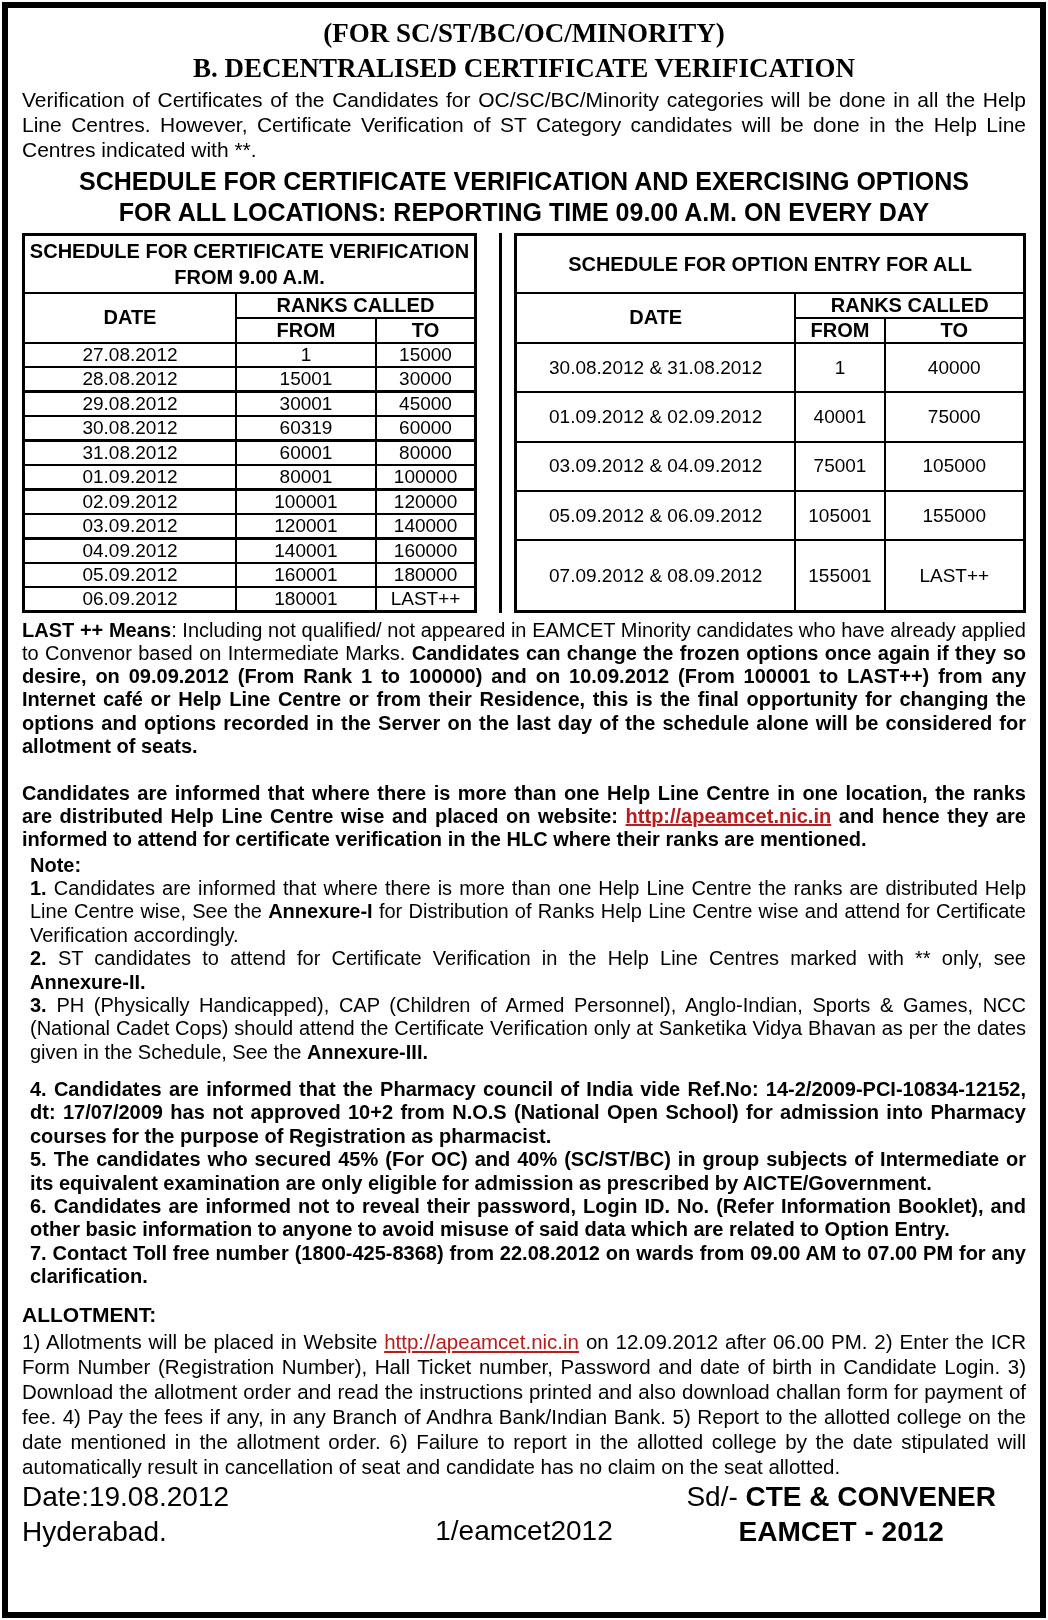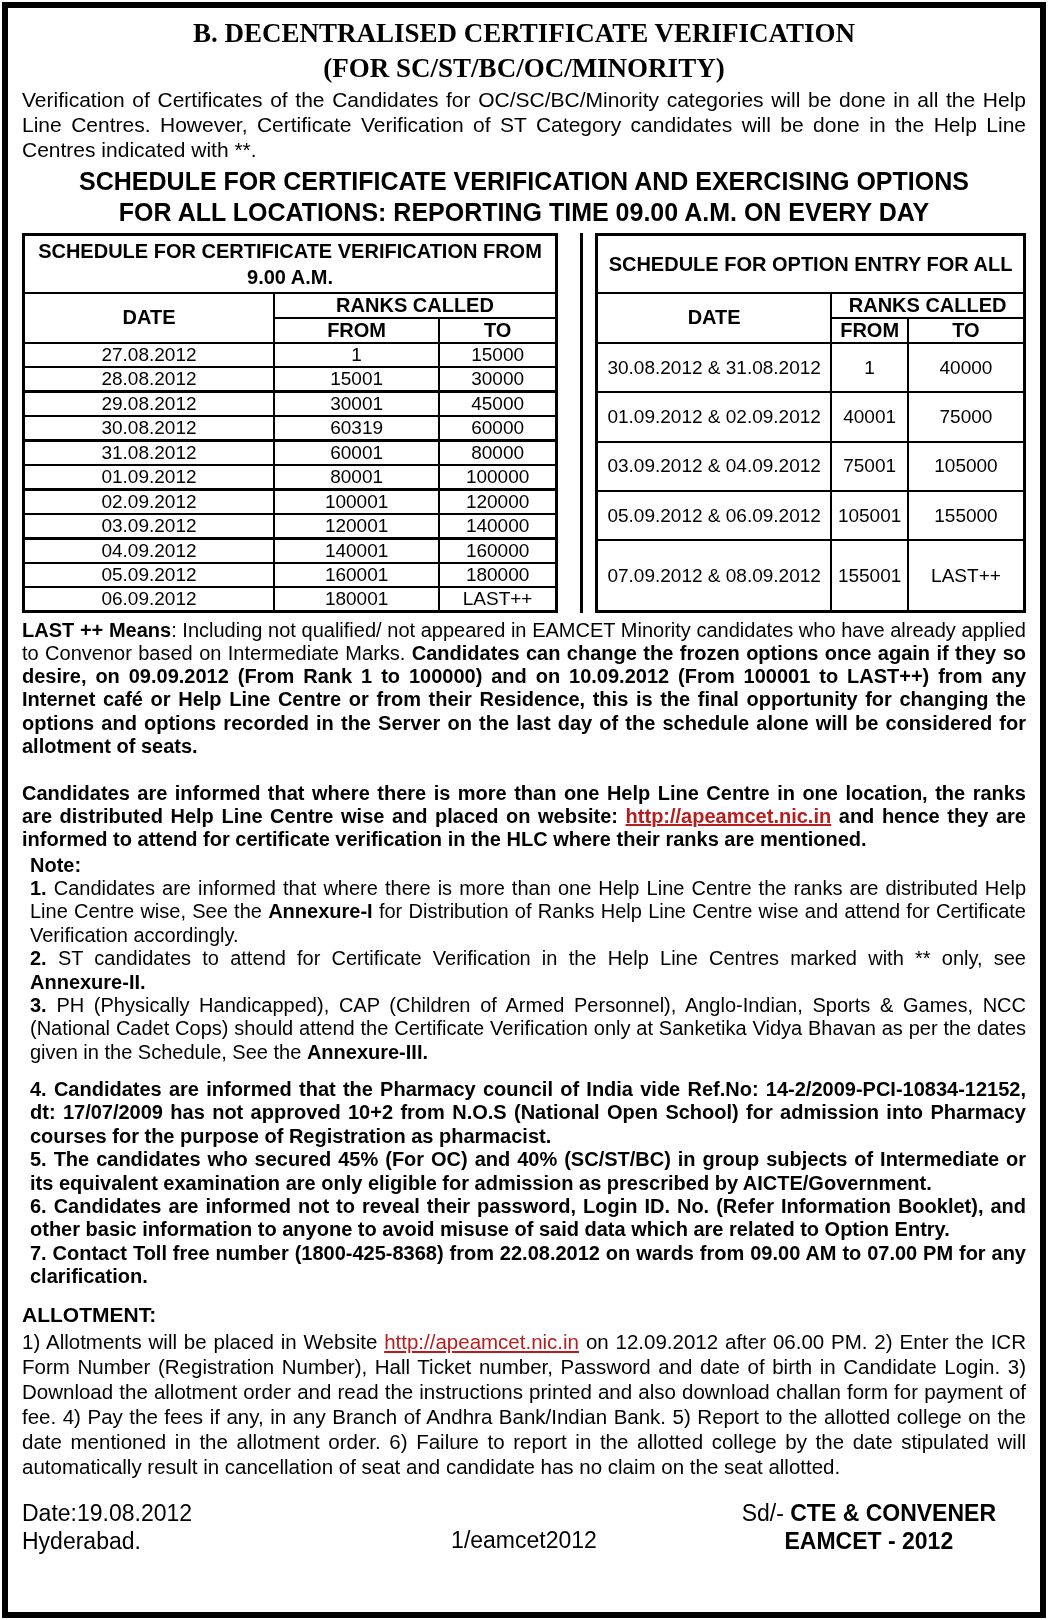--- a/index.html
+++ b/index.html
@@ -30,21 +30,21 @@
     font-size:25px; font-weight:bold; line-height:1.22;
     text-align:center; margin:2px 0 6px 0;
   }
   
   .tables-row { display:flex; align-items:stretch; margin:0 0 6px 0; }
   table { border-collapse:collapse; table-layout:fixed; border:3px solid #000; }
   th, td {
     border:2px solid #000; text-align:center; vertical-align:middle;
     padding:0 2px; font-size:19px; overflow:hidden; white-space:nowrap;
   }
-  .vtable { width:536px; }
+  .vtable { width:455px; }
   .otable { flex:1; }
   th.ttl { height:58px; font-size:20px; white-space:normal; line-height:1.3; }
   th.hdr { height:25px; font-size:20px; }
   .vtable tbody td { height:21px; }
   .vtable tbody tr.grp td { border-bottom-width:3px; }
   .otable tbody td { font-size:19px; }
   .otable tbody tr.r2 td { height:46px; }
   .otable tbody tr.r3 td { height:66px; }
   .table-divider { width:3px; background:#000; margin:0 12px 0 22px; }
   
@@ -54,34 +54,34 @@
   a.doclink { color:#b91c1c; text-decoration:underline; cursor:pointer; }
   .notes { padding-left:8px; margin-top:2px; }
   .notes p { font-size:20px; line-height:1.17; text-align:justify; margin:0; }
   .note-label { font-weight:bold; font-size:20px; margin:0; }
   .gap-before { margin-top:14px !important; }
   .allot-label { font-weight:bold; font-size:21px; margin:14px 0 2px 0; }
   .allot-par { font-size:20.5px; line-height:1.22; text-align:justify; margin:0; }
   
   .footer {
     display:grid; grid-template-columns:1fr auto 1fr;
-    align-items:end; font-size:23px; line-height:1.25; margin-top:20px;gap:36px;
+    align-items:end; font-size:28px; line-height:1.25; margin-top:0;gap:36px;
   }
   .f-left { justify-self:start; }
   .f-center { justify-self:center; padding-bottom:1px; }
   .f-right { justify-self:end; text-align:center; margin-right:30px; }
 </style>
 </head>
 <body>
 
 <div class="page">
 
   <div class="doc-title">
+    <div>(FOR SC/ST/BC/OC/MINORITY)</div>
     <div>B. DECENTRALISED CERTIFICATE VERIFICATION</div>
-    <div>(FOR SC/ST/BC/OC/MINORITY)</div>
   </div>
 
   <p class="intro">Verification of Certificates of the Candidates for OC/SC/BC/Minority categories will be done in all the Help Line Centres.  However, Certificate Verification of ST Category candidates will be done in the Help Line Centres indicated with **.</p>
 
   <div class="schedule-heading">
     <div>SCHEDULE FOR CERTIFICATE VERIFICATION AND EXERCISING OPTIONS</div>
     <div>FOR ALL LOCATIONS: REPORTING TIME 09.00 A.M. ON EVERY DAY</div>
   </div>
 
   <div class="tables-row">

